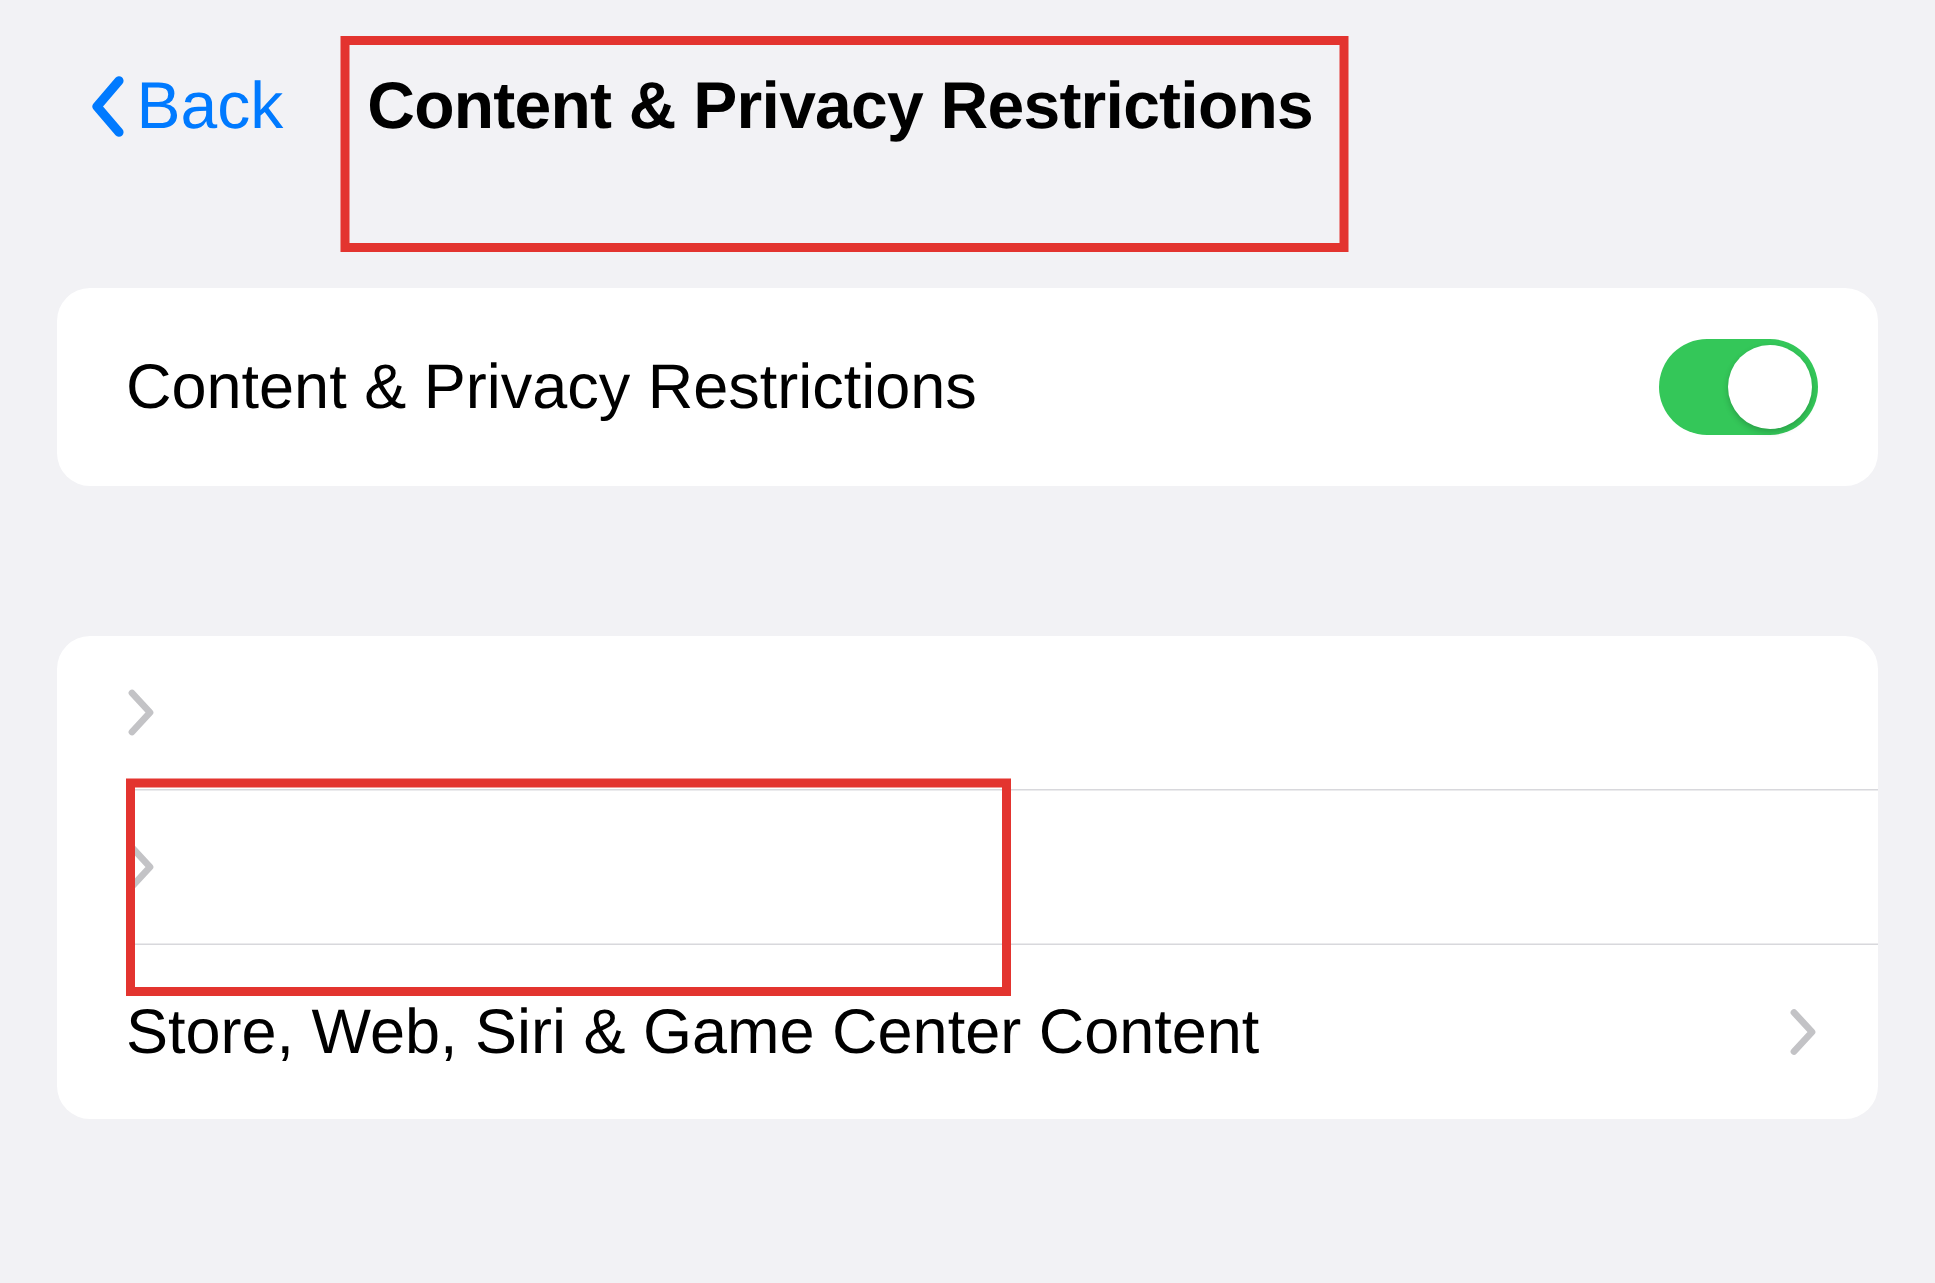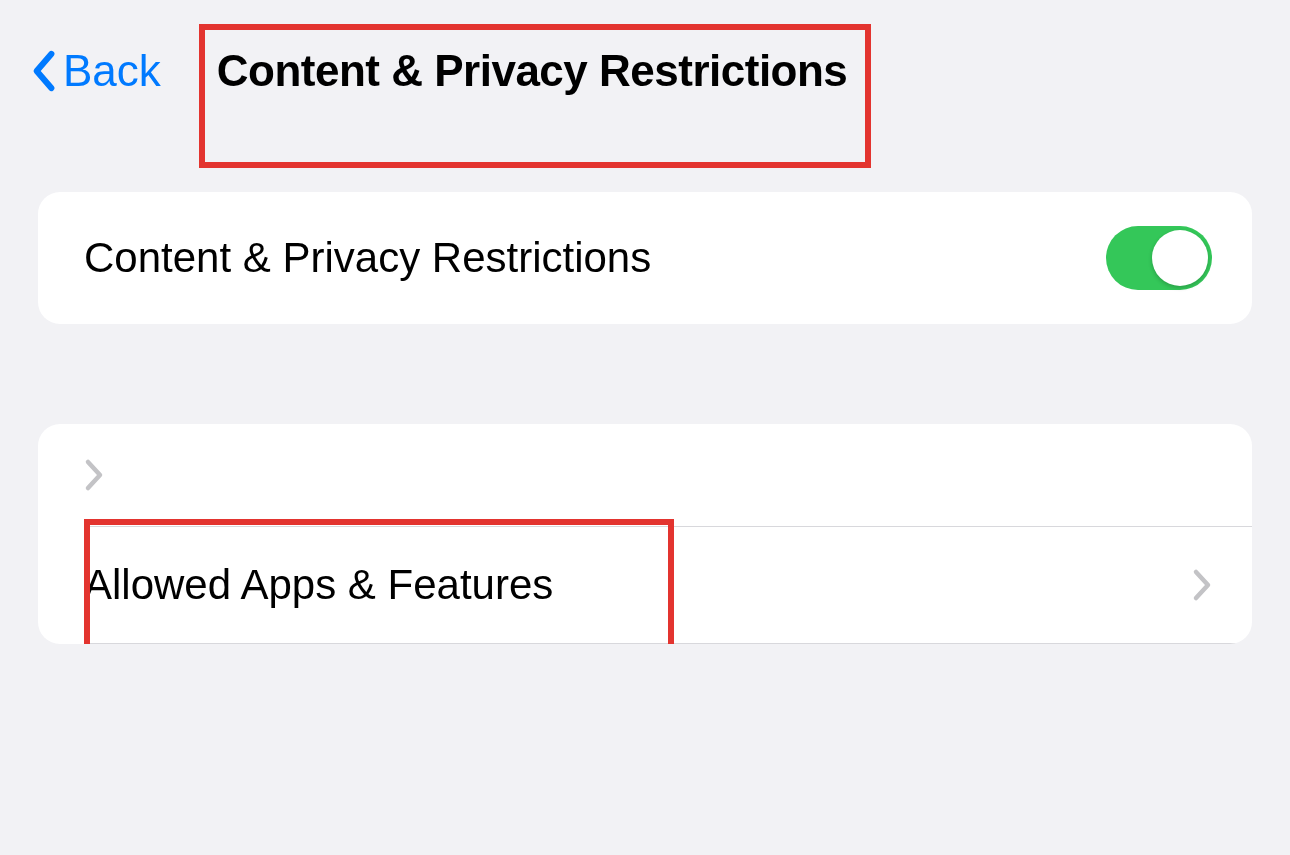--- a/index.html
+++ b/index.html
@@ -12,20 +12,21 @@
       background: #f2f2f5;
       width: 1290px;
       height: 855px;
       overflow: hidden;
     }
     .header {
       display: flex;
       align-items: center;
       padding: 40px 30px 30px 30px;
       position: relative;
+      margin-left: 28px;
     }
     .back-button {
       display: flex;
       align-items: center;
       color: #007aff;
       font-size: 44px;
       font-weight: 400;
       cursor: pointer;
       gap: 5px;
     }
@@ -160,28 +161,35 @@
         <svg viewBox="0 0 20 34" fill="none" stroke="#c3c3c6" stroke-width="4.5" stroke-linecap="round" stroke-linejoin="round">
           <polyline points="4,4 16,17 4,30"></polyline>
         </svg>
       </span>
     </div>
 
     <div class="divider"></div>
 
     <div class="row-relative">
       <div class="row">
-        <span class="row-label">Allowed Apps &amp; Features</span>
         <span class="chevron-right">
           <svg viewBox="0 0 20 34" fill="none" stroke="#c3c3c6" stroke-width="4.5" stroke-linecap="round" stroke-linejoin="round">
             <polyline points="4,4 16,17 4,30"></polyline>
           </svg>
         </span>
       </div>
       <div class="highlight-box-row"></div>
     </div>
 
     <div class="divider"></div>
 
+    <div class="row">
+      <span class="row-label">Store, Web, Siri &amp; Game Center Content</span>
+      <span class="chevron-right">
+        <svg viewBox="0 0 20 34" fill="none" stroke="#c3c3c6" stroke-width="4.5" stroke-linecap="round" stroke-linejoin="round">
+          <polyline points="4,4 16,17 4,30"></polyline>
+        </svg>
+      </span>
+    </div>
 
   </div>
 
 </div>
 
 </body></html>

